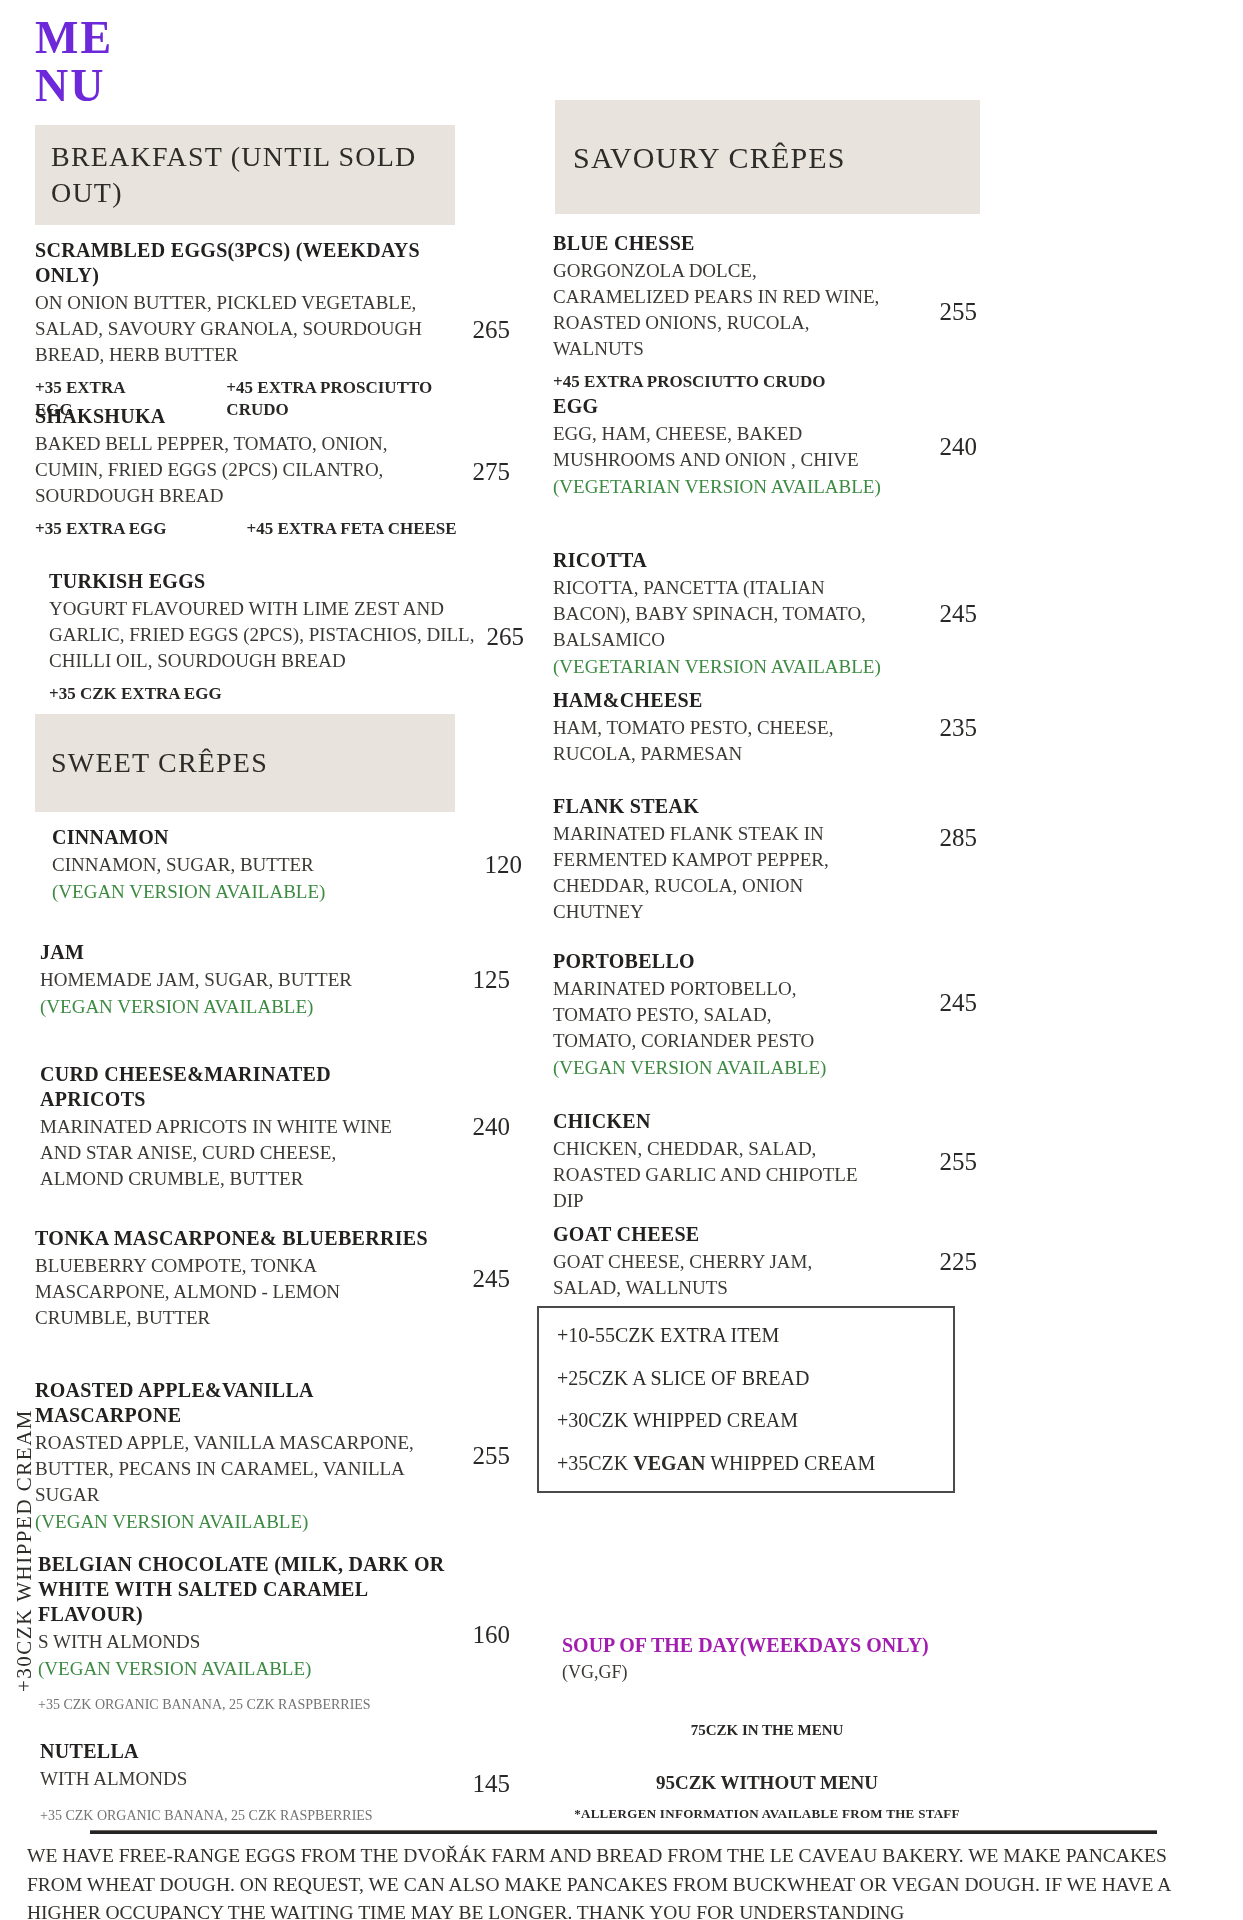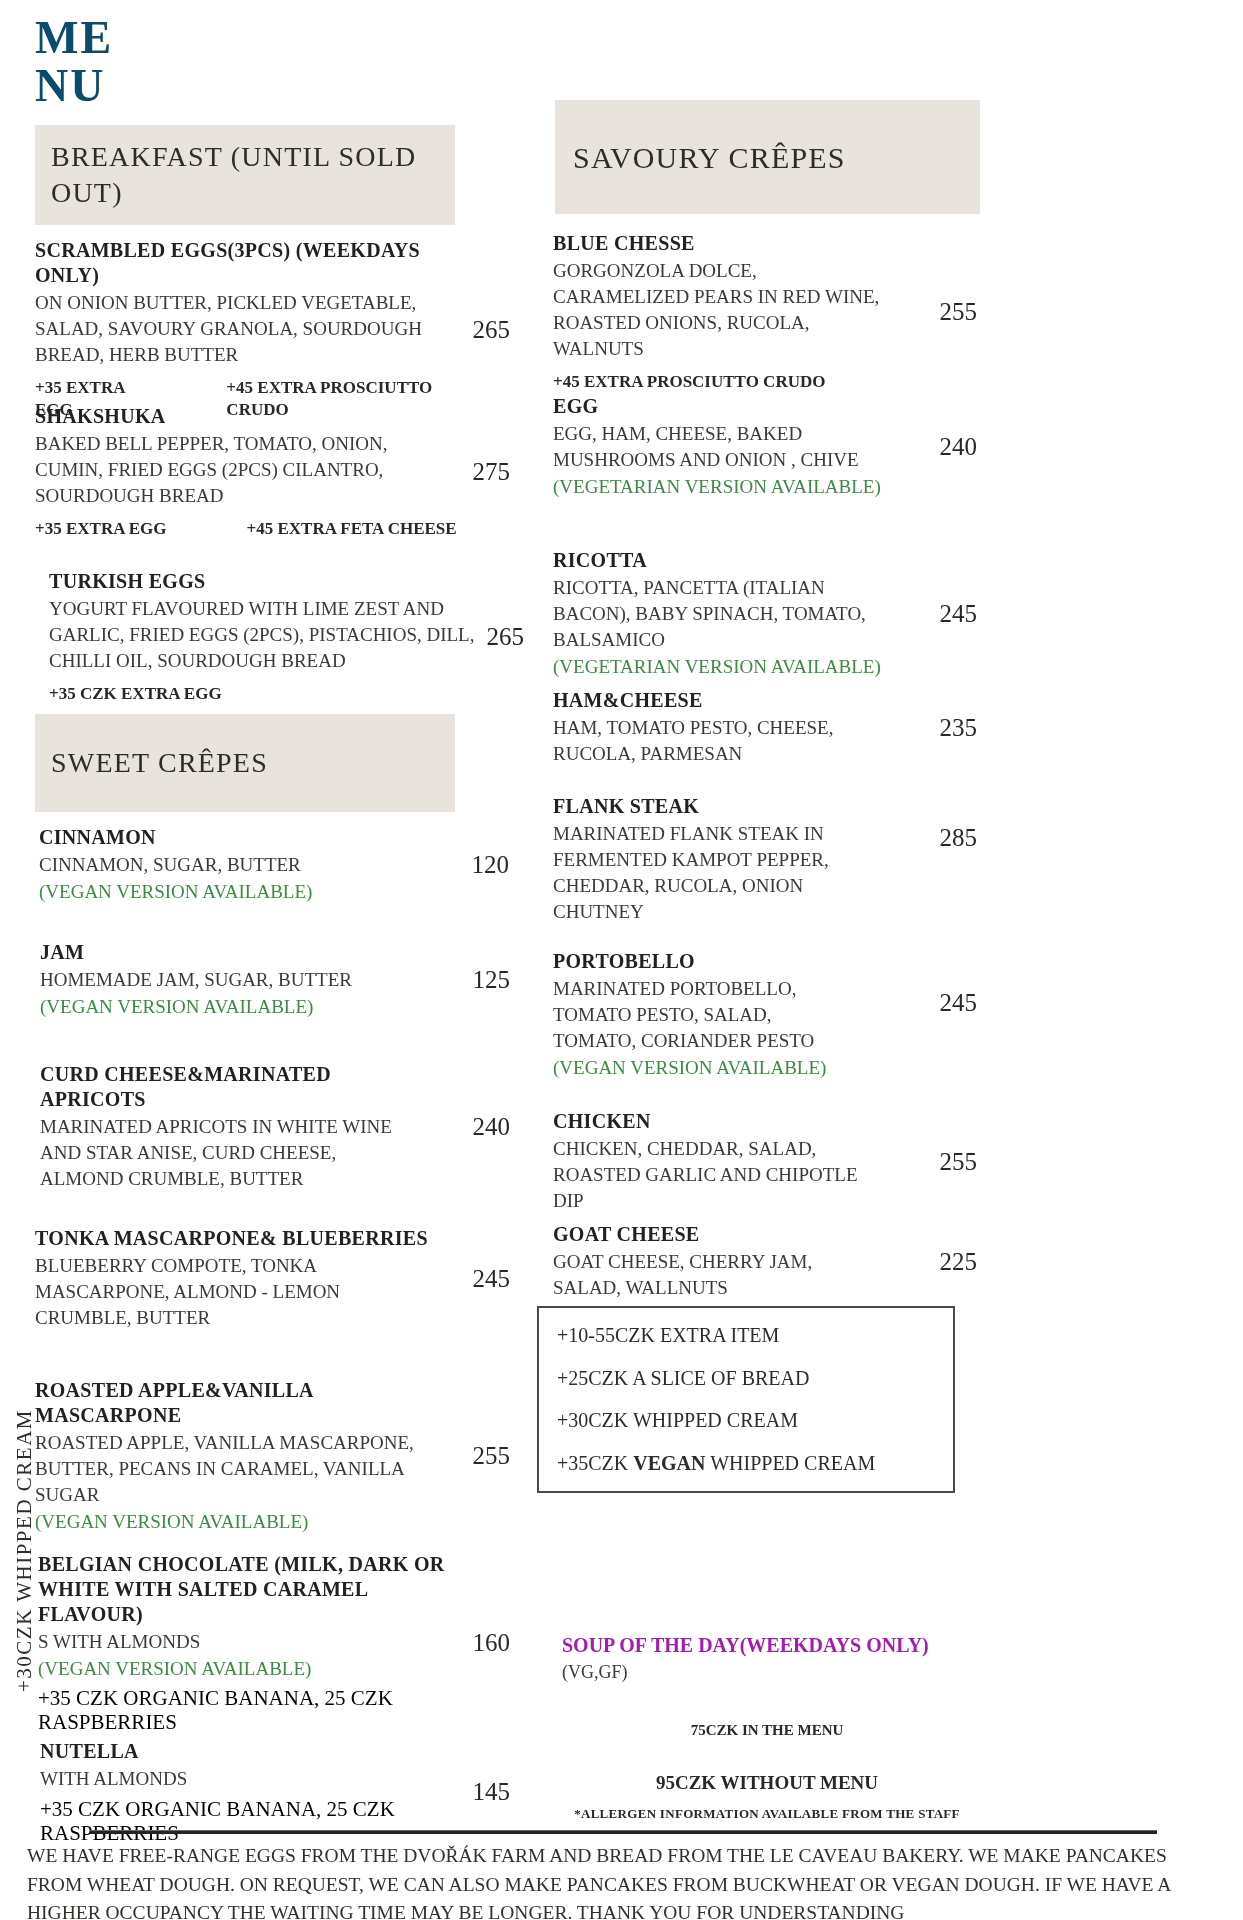--- a/index.html
+++ b/index.html
@@ -1,30 +1,30 @@
 <!DOCTYPE html>
 <html><head>
 <meta charset="utf-8">
 <style>
   html,body { margin:0; padding:0; background:#fff; }
   #page {
     position:relative; width:1243px; height:1920px; background:#ffffff;
     font-family:"Liberation Serif","DejaVu Serif",serif; color:#23211f; overflow:hidden;
   }
   .brand { position:absolute; left:35px; top:14px; font-size:46px; font-weight:600;
-    letter-spacing:2px; line-height:48px; color:#0c4a6e; }
+    letter-spacing:2px; line-height:48px; color:#6d28d9; }
   .section-hd { position:absolute; background:#e9e3de; display:flex; align-items:center;
     font-size:28px; letter-spacing:1.2px; color:#2e2c29; line-height:1.3; }
   .item { position:absolute; display:flex; }
   .txt { }
   .iname { font-size:20px; font-weight:bold; line-height:25px; letter-spacing:0.3px; color:#23211f; }
   .idesc { font-size:19px; line-height:26px; color:#3c3935; margin-top:2px; }
   .inote { font-size:19px; line-height:24px; margin-top:2px; }
   .iextras { display:flex; gap:80px; font-size:17px; font-weight:bold; margin-top:9px; line-height:22px; color:#2a2826; }
-  .iaddons { font-size:21px; line-height:24px; color:#000000; margin-top:5px; }
+  .iaddons { font-size:14px; line-height:24px; color:#737373; margin-top:12px; }
   .price { margin-left:auto; align-self:center; font-size:25px; color:#2a2826; padding-left:6px; }
   .extras-box { position:absolute; left:537px; top:1306px; width:378px; border:2px solid #4b4a48;
     padding:14px 18px; font-size:20px; line-height:27.5px; color:#2e2c29; background:#fff; }
   .extras-box .bx { margin-top:15px; }
   .extras-box .bx:first-child { margin-top:0; }
   .center-col { position:absolute; left:555px; width:424px; text-align:center; color:#2a2826; }
   .rule { position:absolute; left:90px; top:1830px; width:1067px; height:4px; background:#262422;
     border-top:1px solid #6b6762; box-sizing:border-box; }
   .footer-note { position:absolute; left:27px; top:1842px; width:1165px; font-size:19.5px;
     line-height:28.5px; color:#33302c; }
@@ -80,21 +80,21 @@
         <span>+35 CZK EXTRA EGG</span>
       </div>
     </div>
     <div class="price">265</div>
   </div>
 
   <div class="section-hd" style="left:35px; top:714px; width:420px; height:98px; padding-left:16px; box-sizing:border-box;">
     <span>SWEET CRÊPES</span>
   </div>
 
-  <div class="item" style="left:39px; top:825px; width:470px;">
+  <div class="item" style="left:52px; top:825px; width:470px;">
     <div class="txt" style="width:420px;">
       <div class="iname">CINNAMON</div>
       <div class="idesc">CINNAMON, SUGAR, BUTTER</div>
       <div class="inote" style="color:#3d8b43;">(VEGAN VERSION AVAILABLE)</div>
     </div>
     <div class="price">120</div>
   </div>
 
   <div class="item" style="left:40px; top:940px; width:470px;">
     <div class="txt" style="width:420px;">

